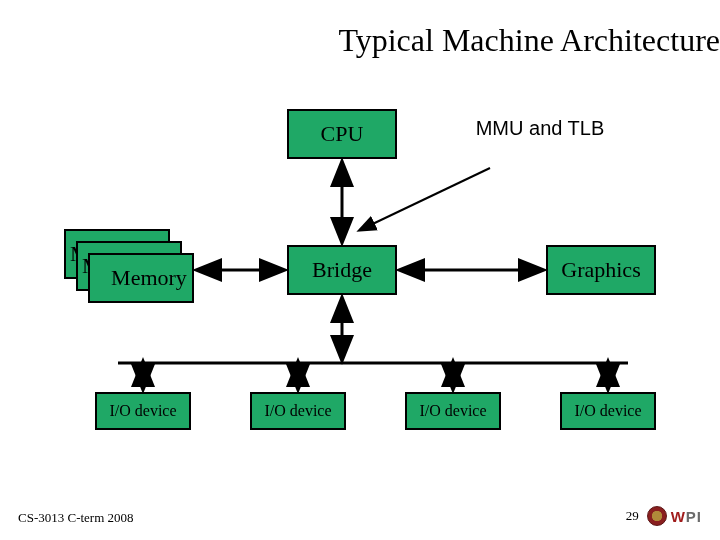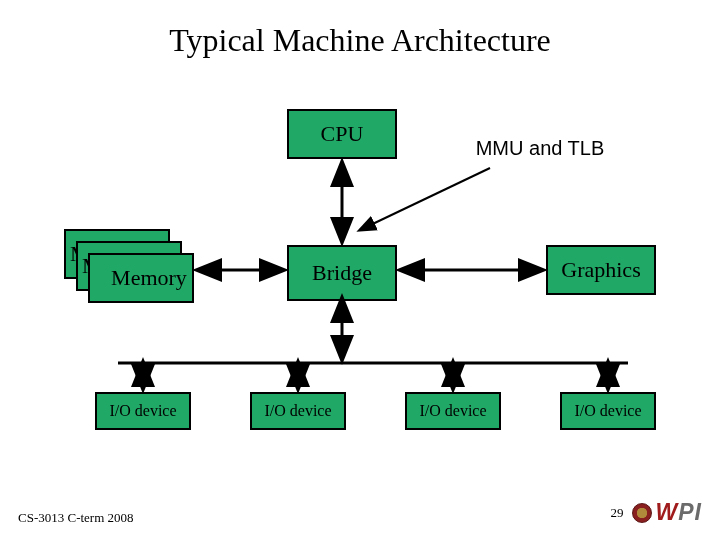--- a/index.html
+++ b/index.html
@@ -5,21 +5,21 @@
   * { box-sizing: border-box; margin: 0; padding: 0; }
   body {
     width: 720px;
     height: 540px;
     background: #fff;
     font-family: "Times New Roman", Times, serif;
     position: relative;
     overflow: hidden;
   }
   .title {
-    text-align: center;
+    text-align: right;
     font-size: 32px;
     padding-top: 22px;
     color: #000;
   }
   .diagram {
     position: absolute;
     left: 0; top: 0; width: 720px; height: 540px;
   }
   .box {
     position: absolute;
@@ -32,21 +32,20 @@
     color: #000;
   }
   .box.small { font-size: 16px; }
   .annotation {
     position: absolute;
     font-family: Verdana, Arial, sans-serif;
     font-size: 20px;
     color: #000;
     text-align: center;
     line-height: 1.25;
-    margin-top: 20px;
   }
   svg.arrows {
     position: absolute;
     left: 0; top: 0;
     width: 720px; height: 540px;
     pointer-events: none;
   }
   .footer {
     position: absolute;
     bottom: 14px;
@@ -88,23 +87,22 @@
   }
   .logo-seal {
     width: 20px; height: 20px;
     border-radius: 50%;
     background: radial-gradient(circle at 50% 50%, #b08a3a 0 40%, #8a1f1f 41% 100%);
     border: 1px solid #5a1414;
   }
   .logo-text {
     font-family: Arial, sans-serif;
     font-weight: bold;
-    font-size: 23px;
+    font-size: 15px;
     letter-spacing: 1px;
-    font-style: italic;
   }
   .logo-text .w { color: #a01c1c; }
   .logo-text .p { color: #6b6b6b; }
   .logo-text .i { color: #6b6b6b; }
   .mem-stack .behind {
     background: #1fa866;
     border: 2px solid #000;
     position: absolute;
   }
 </style>
@@ -128,21 +126,21 @@
       <span style="position:absolute; left:4px; top:10px;">M</span>
     </div>
     <div class="behind" style="left:76px; top:241px; width:106px; height:50px;">
       <span style="position:absolute; left:4px; top:10px; font-size:22px;">M</span>
     </div>
     <div class="box" style="left:88px; top:253px; width:106px; height:50px;padding-left:16px;">
       <span>Memory</span>
     </div>
   </div>
 
-  <div class="box" style="left:287px; top:245px; width:110px; height:56px;">
+  <div class="box" style="left:287px; top:245px; width:110px; height:50px;">
     <span>Bridge</span>
   </div>
 
   <div class="box" style="left:546px; top:245px; width:110px; height:50px;">
     <span>Graphics</span>
   </div>
 
   <div class="box small" style="left:95px; top:392px; width:96px; height:38px;">
     <span>I/O device</span>
   </div>

